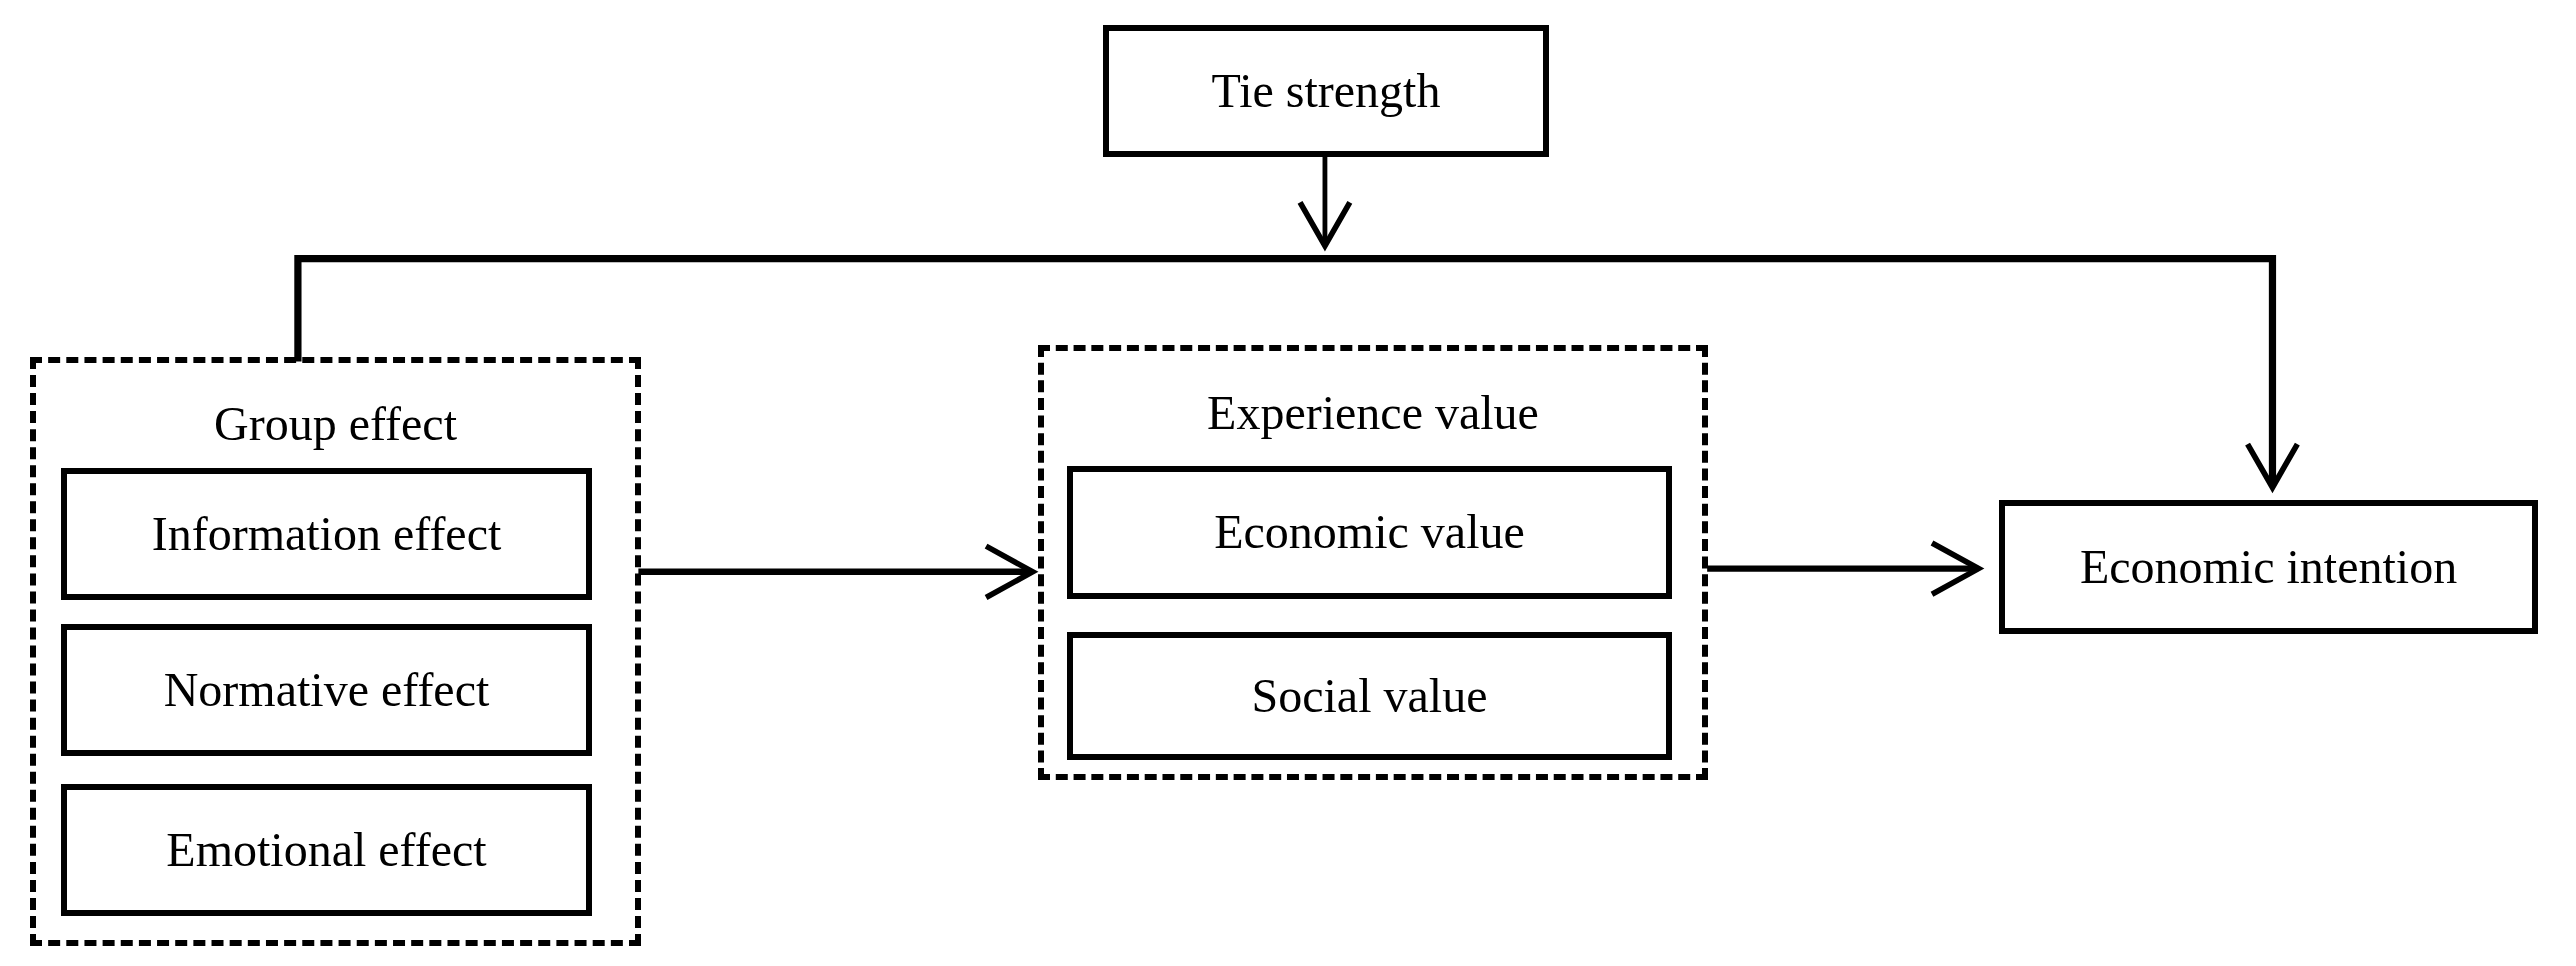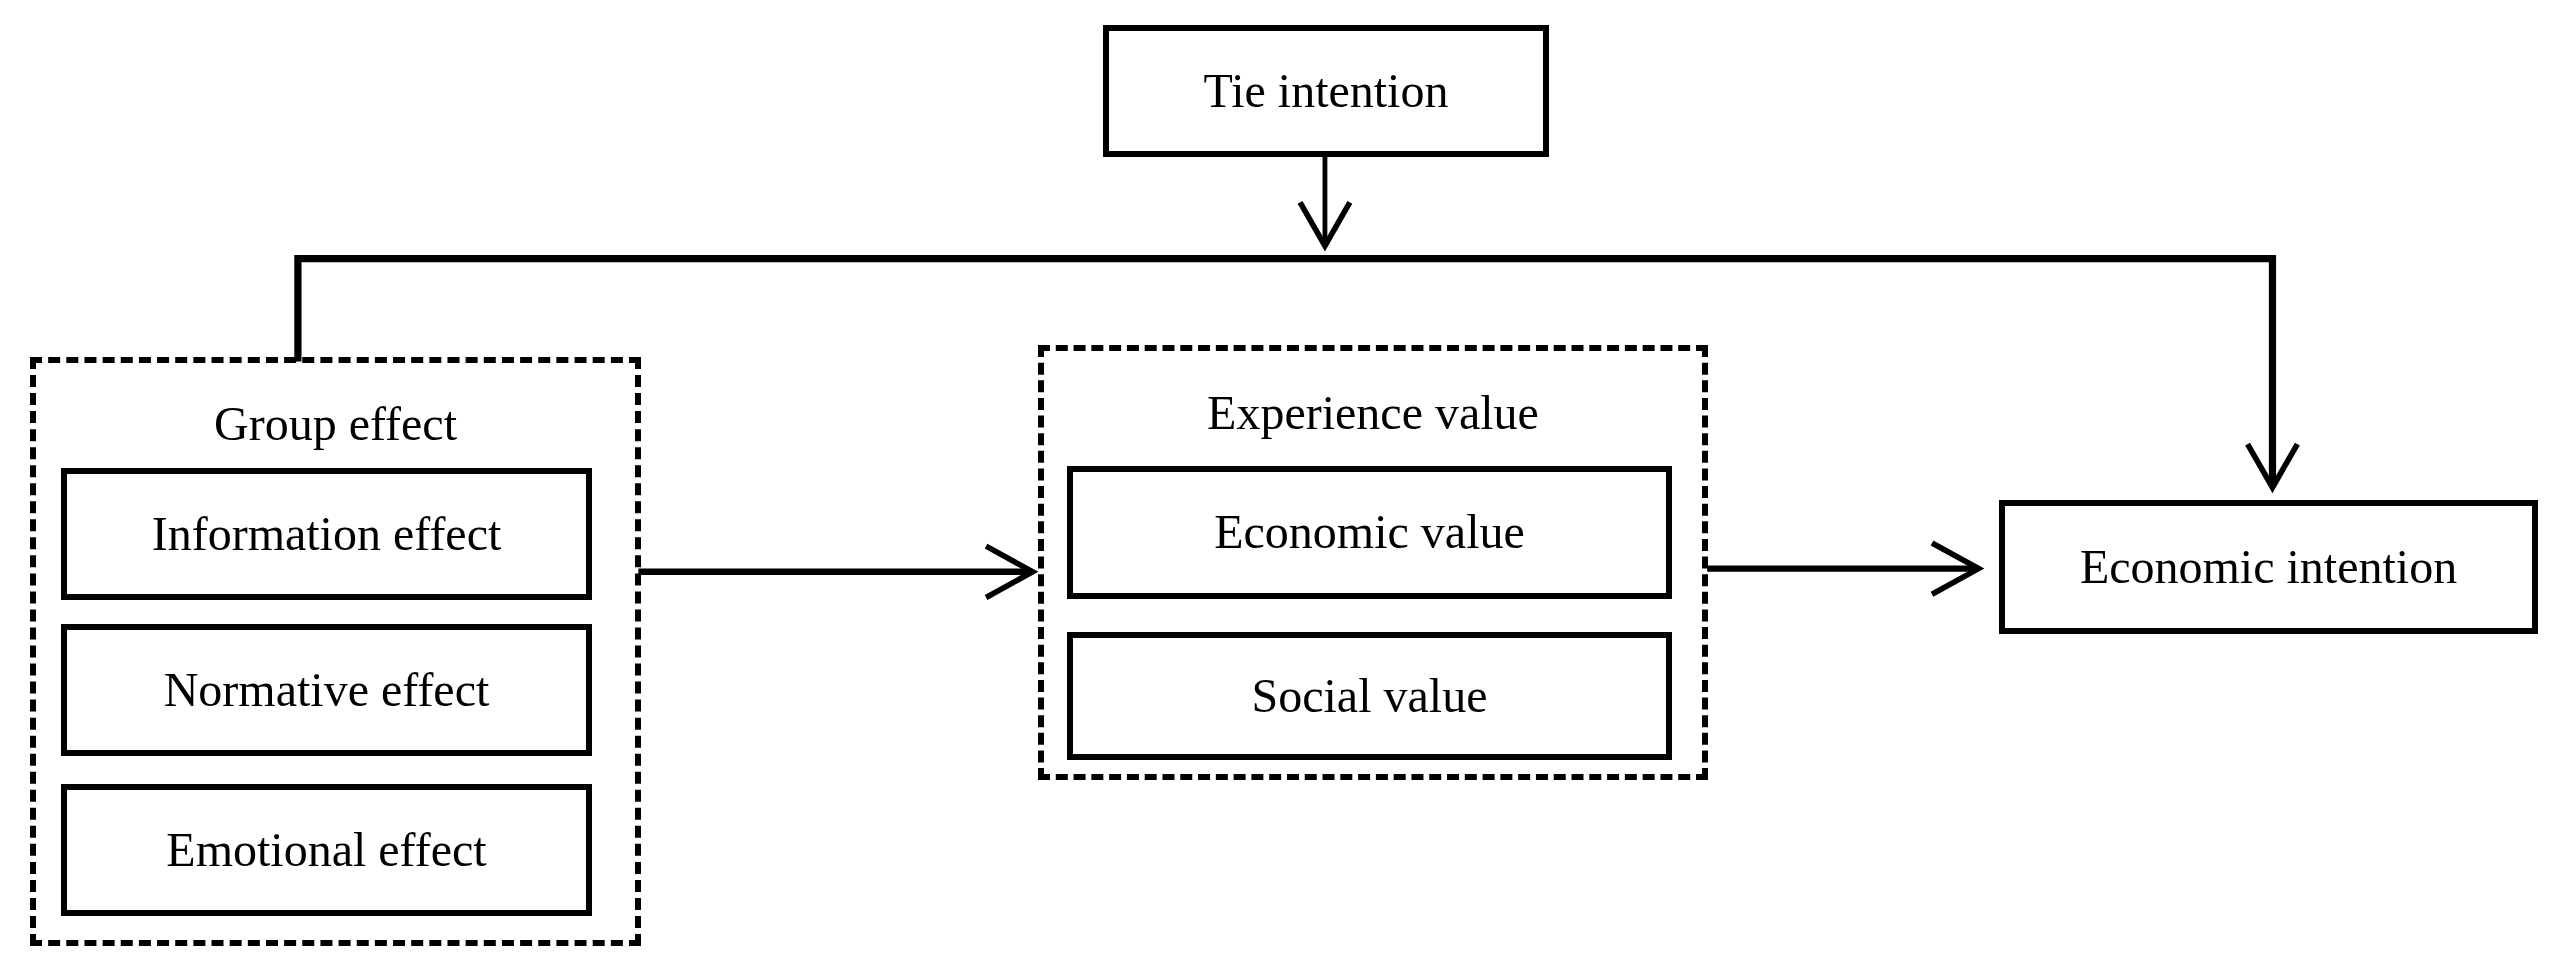--- a/index.html
+++ b/index.html
@@ -87,21 +87,21 @@
     <polyline points="2799,553 2830,607 2861,553" stroke-width="7"></polyline>
 
     <line x1="795" y1="712" x2="1280" y2="712" stroke-width="8"></line>
     <polyline points="1228,680 1286,712 1228,744" stroke-width="7"></polyline>
 
     <line x1="2126" y1="708" x2="2458" y2="708" stroke-width="8"></line>
     <polyline points="2406,676 2464,708 2406,740" stroke-width="7"></polyline>
   </svg>
 
   <div class="box tie-box">
-    <span>Tie intention</span>
+    <span>Tie strength</span>
   </div>
 
   <div class="dashed-container group-container">
     <div class="container-title group-title">Group effect</div>
     <div class="box info-box">
       <span>Information effect</span>
     </div>
     <div class="box norm-box">
       <span>Normative effect</span>
     </div>

